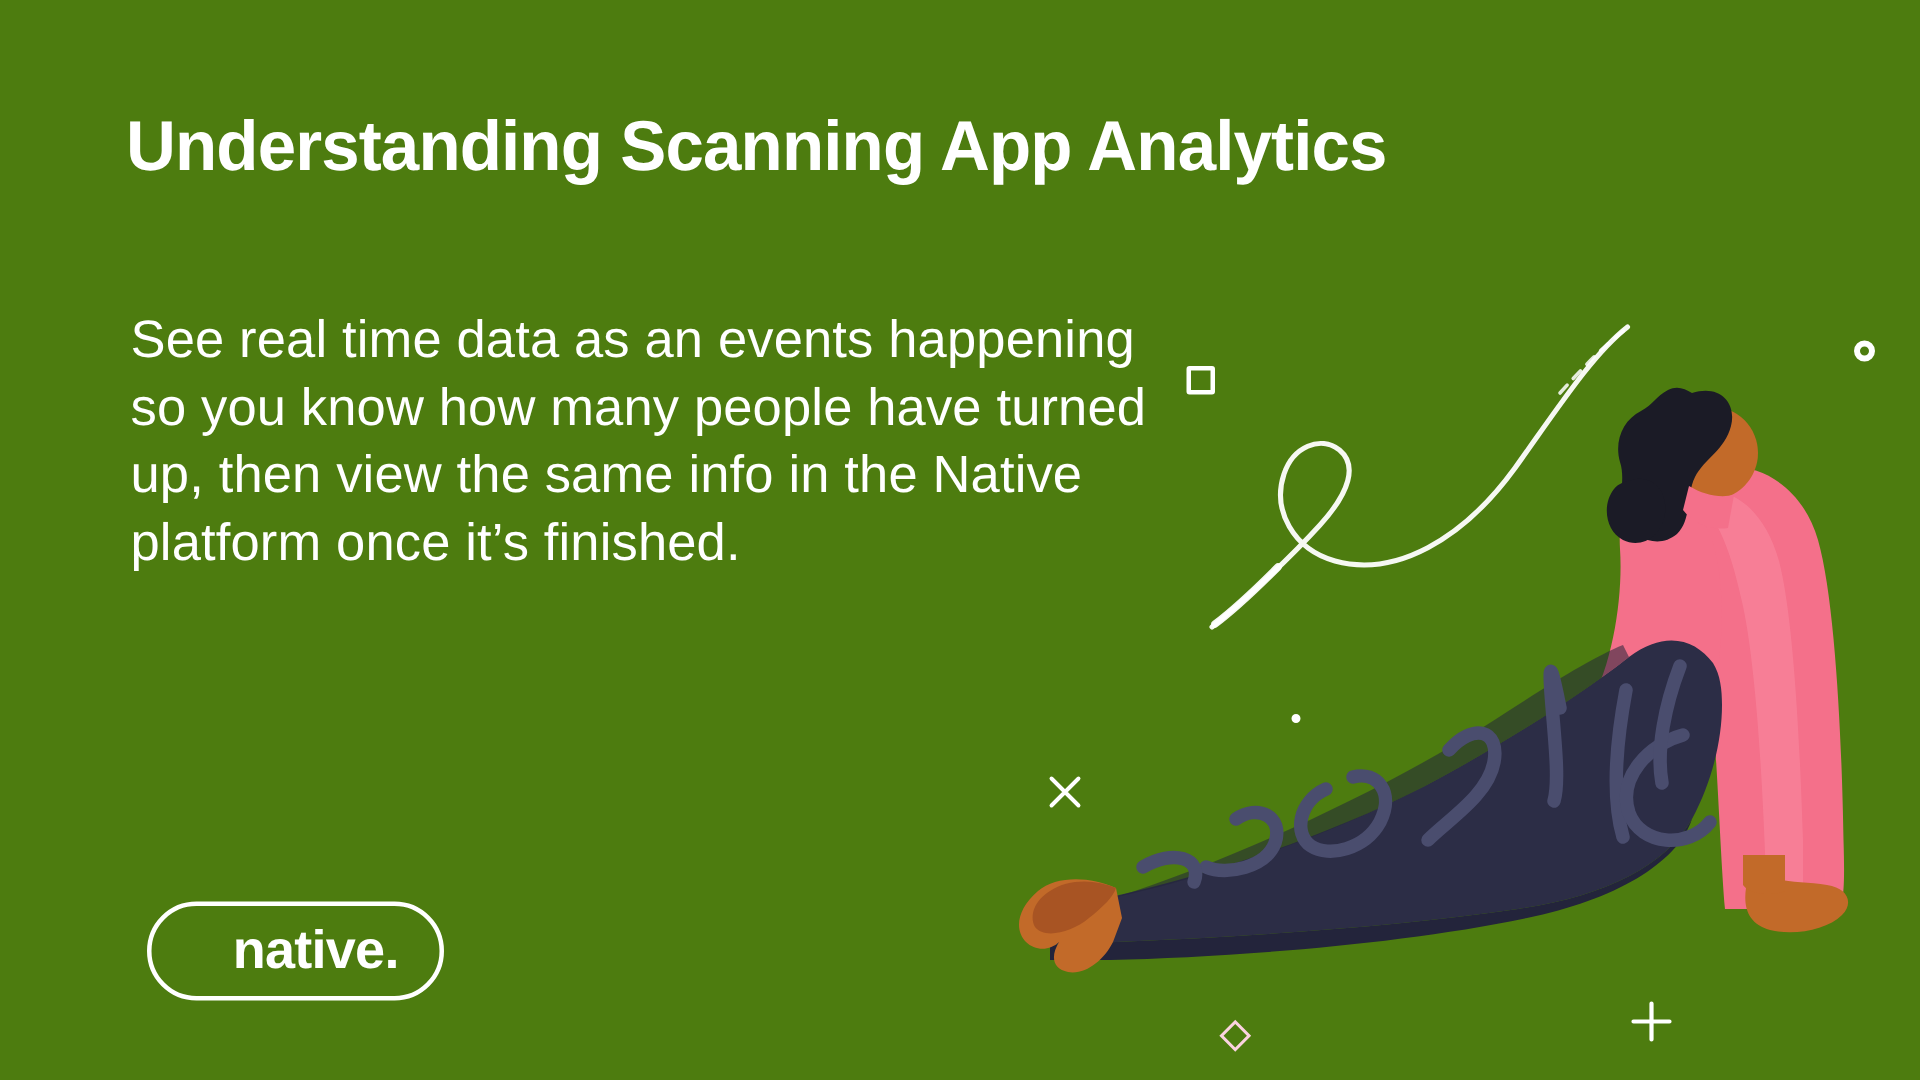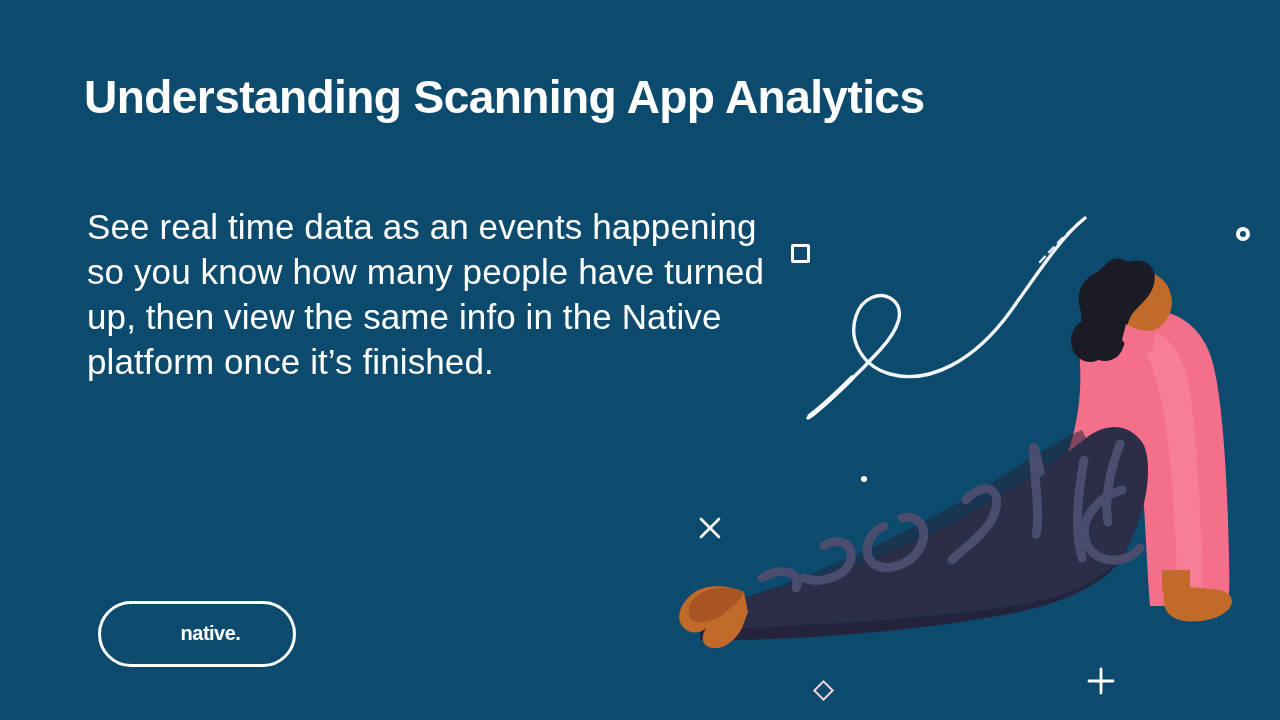--- a/index.html
+++ b/index.html
@@ -4,21 +4,21 @@
 <style>
   * { margin:0; padding:0; box-sizing:border-box; }
   html, body {
     width:1280px; height:720px;
     overflow:hidden;
     font-family:"Liberation Sans", sans-serif;
   }
   #slide {
     position:relative;
     width:1280px; height:720px;
-    background:#0c4a6e;
+    background:#4d7c0f;
     overflow:hidden;
   }
 
   
   #title {
     position:absolute;
     left:84px; top:72px;
     width:1050px;
     font-size:47px;
     font-weight:bold;
@@ -46,21 +46,21 @@
     position:absolute;
     left:98px; top:601px;
     width:198px; height:66px;
     border:3px solid #FFFFFF;
     border-radius:33px;
     display:flex;
     align-items:center;
     justify-content:center;
   }
   #logo-text {
-    font-size:20px;
+    font-size:36px;
     font-weight:bold;
     color:#FFFFFF;
     letter-spacing:-0.5px;
     line-height:1;
     position:relative;
     top:-1px;
     margin-left:27px;
   }
 
   

